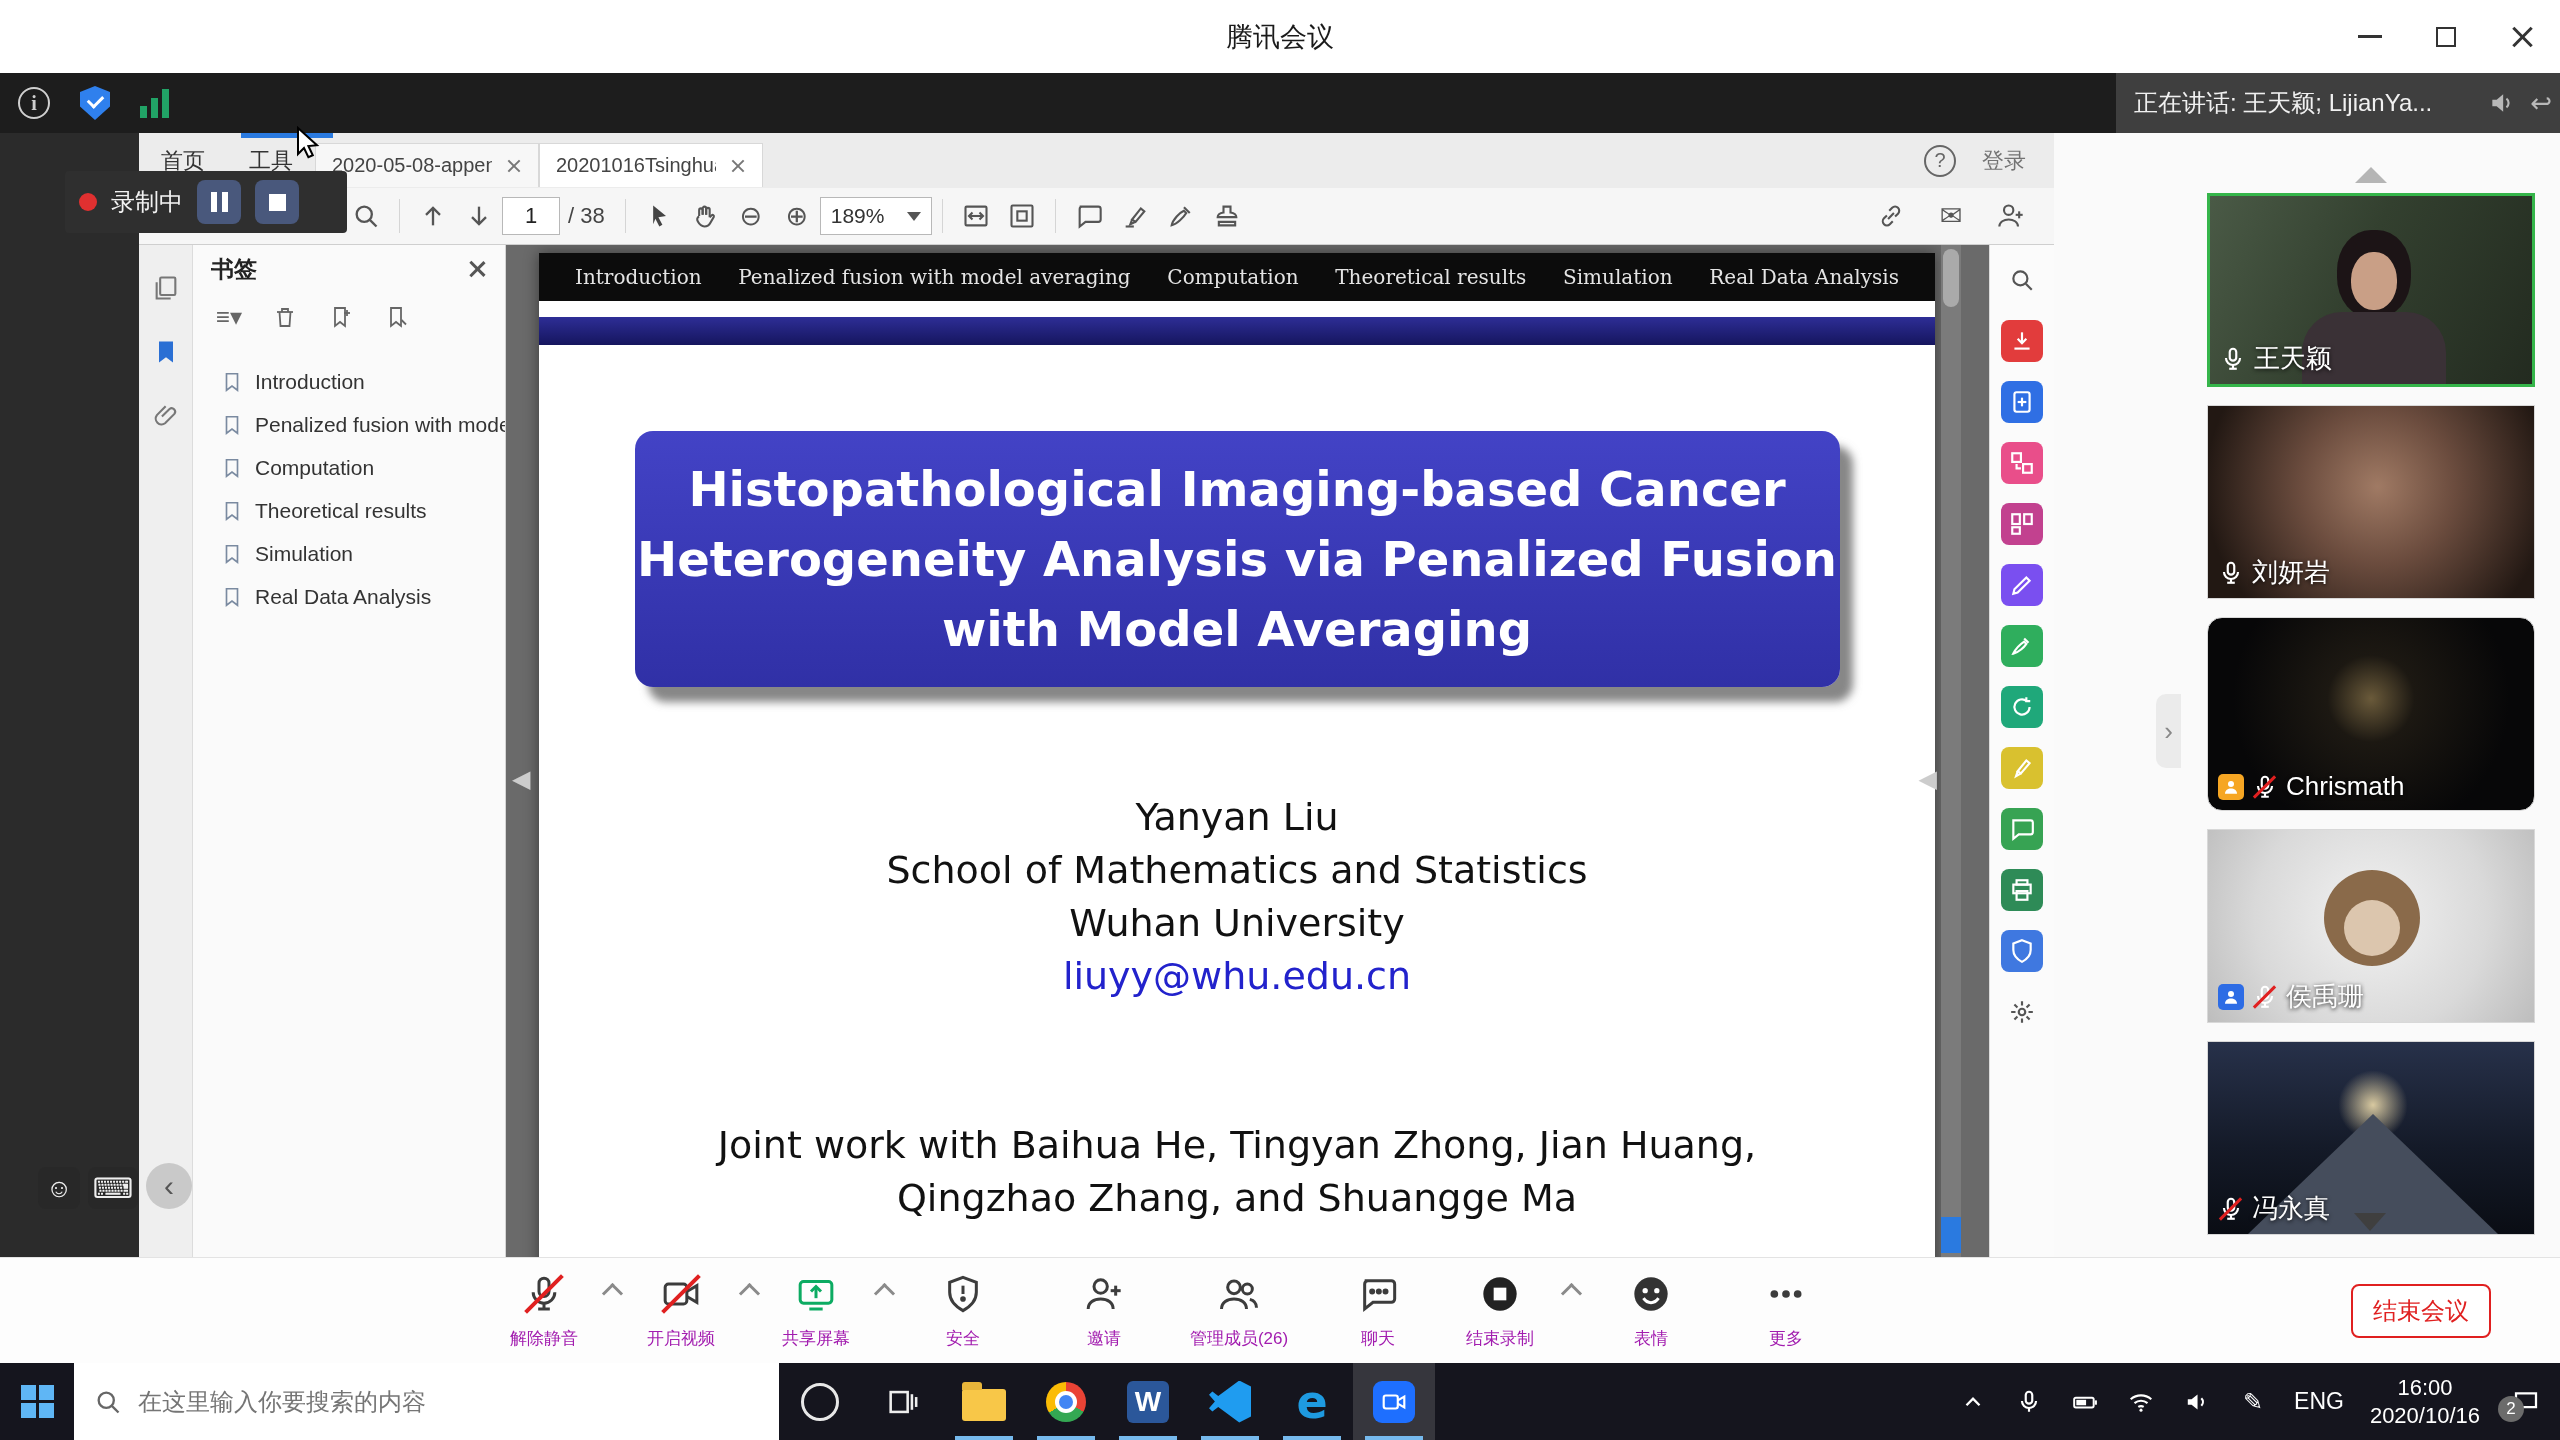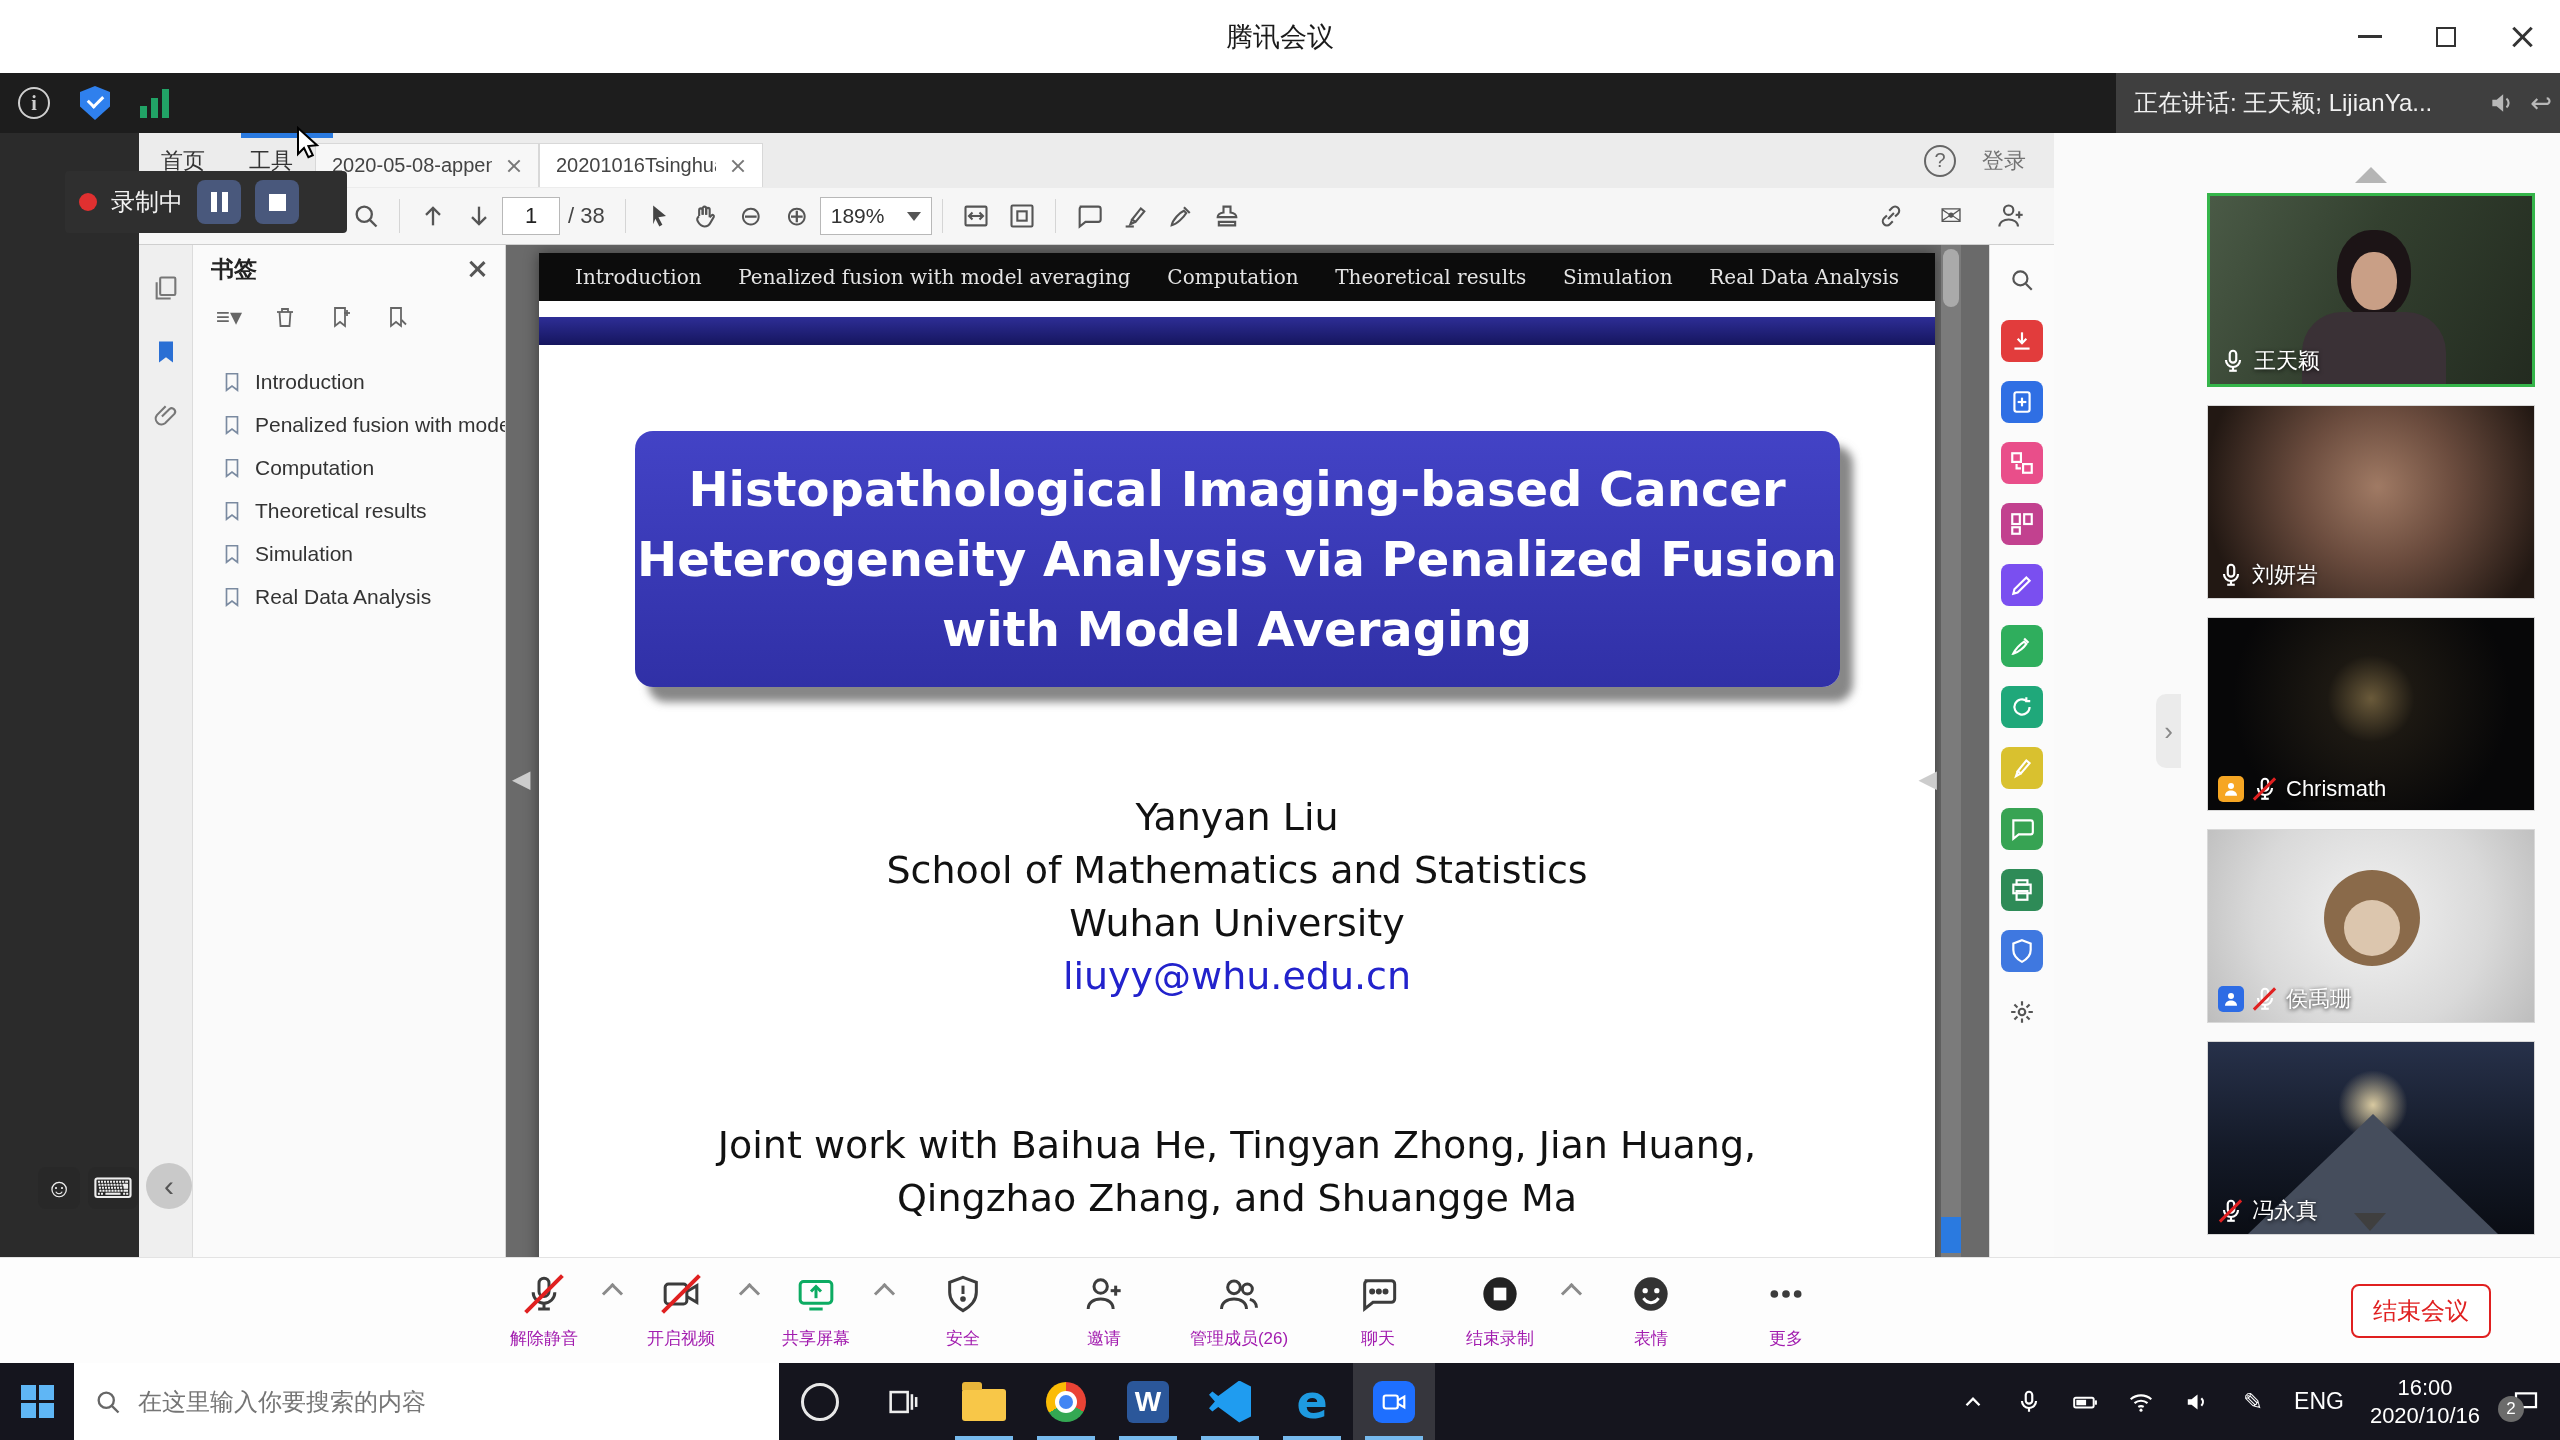--- a/index.html
+++ b/index.html
@@ -140,35 +140,35 @@
 
   
   .meeting-panel { position:absolute; left:2181px; top:22px; width:379px; height:1102px; background:#fafafa; }
   .panel-arrow { width:0; height:0; border-left:16px solid transparent; border-right:16px solid transparent; }
   .panel-arrow.up { border-bottom:16px solid #b5b5b5; margin:12px auto 10px; }
   .panel-arrow.down { border-top:18px solid #3f3f3f; position:absolute; left:173px; top:1058px; }
   .v-tile { position:absolute; left:26px; width:328px; height:194px; background:#222; overflow:hidden; border:1px solid #d8d8d8; }
   .v-tile.speaking { border:3px solid #35b54a; }
   .t1 { top:38px; background:linear-gradient(115deg,#4a5a46 0%,#33402f 45%,#232b20 100%); }
   .t2 { top:250px; background:radial-gradient(circle at 52% 42%, #a07a64 0%, #6b4c3e 38%, #221813 85%); }
-  .t3 { top:462px; background:radial-gradient(circle at 50% 42%, #6a5a3a 0%, #1c1812 22%, #070708 70%); }
+  .t3 { top:462px; background:radial-gradient(circle at 50% 42%, #6a5a3a 0%, #1c1812 22%, #070708 70%);border-radius:15px; }
   .t4 { top:674px; background:radial-gradient(circle at 50% 45%, #f2f2f2 0%, #d9d9d9 60%, #bdbdbd 100%); }
   .t5 { top:886px; background:linear-gradient(180deg,#27314a 0%,#141a28 55%,#0a0d14 100%); }
   .sil-head { position:absolute; left:127px; top:34px; width:74px; height:88px; border-radius:46%; background:#1c1416; }
   .sil-face { position:absolute; left:141px; top:56px; width:46px; height:58px; border-radius:48%; background:#c99f86; }
   .sil-body { position:absolute; left:92px; top:116px; width:144px; height:80px; border-radius:40px 40px 0 0; background:#3a3136; }
   .t5 .mountain { position:absolute; left:40px; bottom:0; width:250px; height:120px; background:#454d5c;
     clip-path:polygon(50% 0,100% 100%,0 100%); }
   .t5 .glow { position:absolute; left:130px; top:28px; width:70px; height:70px; border-radius:50%;
     background:radial-gradient(circle,#d8c9a0 0%, rgba(216,201,160,0) 70%); }
   .t4 .avatar-circ { position:absolute; left:116px; top:40px; width:96px; height:96px; border-radius:50%;
     background:#8a6a4a; overflow:hidden; }
   .t4 .avatar-face { position:absolute; left:20px; top:30px; width:56px; height:56px; border-radius:50%; background:#dcc6ae; }
   .name-bar { position:absolute; left:10px; bottom:8px; display:flex; align-items:center; gap:8px; }
-  .name-bar .nm { color:#ffffff; font-size:22px; text-shadow:0 1px 4px rgba(0,0,0,.9); white-space:nowrap; }
+  .name-bar .nm { color:#ffffff; font-size:26px; text-shadow:0 1px 4px rgba(0,0,0,.9); white-space:nowrap; }
   .mic-wrap { position:relative; width:26px; height:26px; flex:none; }
   .mic-wrap svg { width:26px; height:26px; }
   .mic-slash { position:absolute; left:11px; top:-2px; width:3px; height:30px; background:#e02020; transform:rotate(45deg); }
   .role-badge { width:26px; height:26px; border-radius:5px; display:flex; align-items:center; justify-content:center; flex:none; }
   .role-badge svg { width:18px; height:18px; }
   .badge-orange { background:#f6a623; } .badge-blue { background:#2d6ce5; }
   .collapse-tab { position:absolute; left:2156px; top:561px; width:25px; height:74px; background:#ebebeb;
     border-radius:10px 0 0 10px; display:flex; align-items:center; justify-content:center;
     color:#888; font-size:26px; }
 

